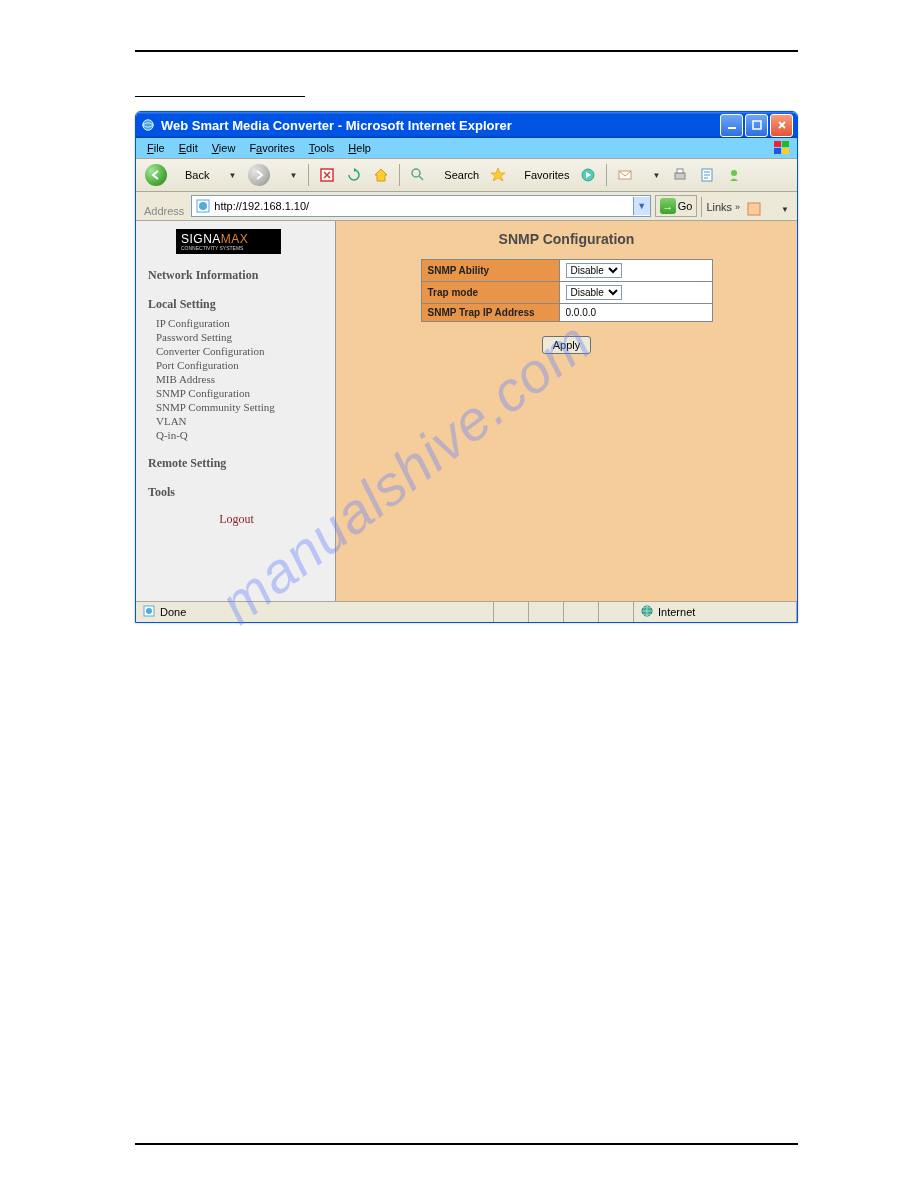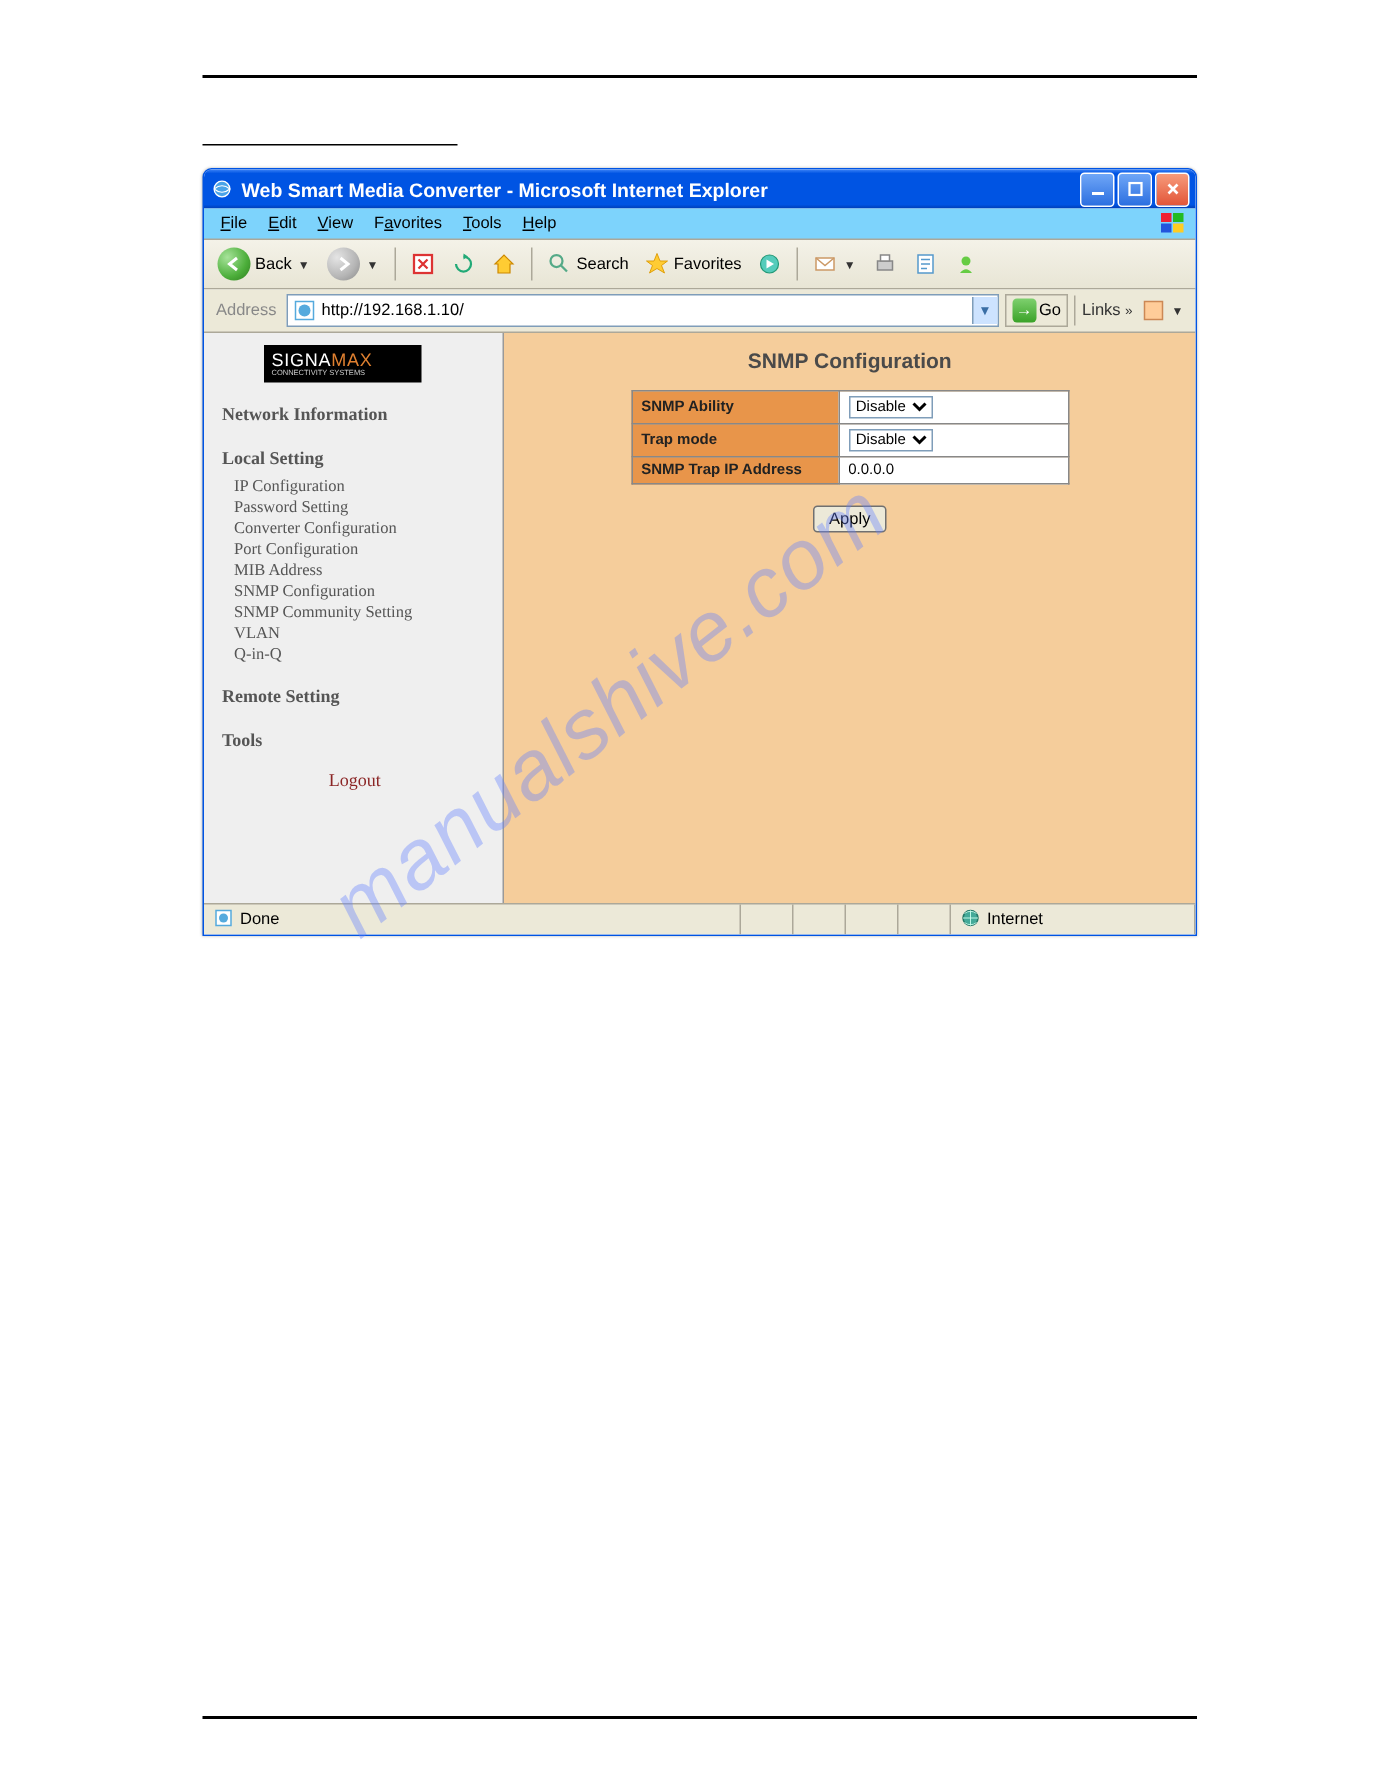--- a/index.html
+++ b/index.html
@@ -85,37 +85,37 @@
     background: linear-gradient(to bottom,#f4f2e8,#e8e5d5);
     border-bottom: 1px solid #aca899;
     display: flex;
     align-items: center;
     padding: 3px 5px;
     gap: 3px;
   }
   .tb-btn {
     display: inline-flex; align-items: center; justify-content: center;
     padding: 2px 4px; border-radius: 2px; cursor: default;
-    font-size: 11px; gap: 3px;
+    font-size: 11px; gap: 18px;
   }
   .tb-btn .circ {
     width: 22px; height: 22px; border-radius: 50%;
     display: flex; align-items: center; justify-content: center;
     font-size: 12px; color: #fff;
   }
   .circ.green { background: radial-gradient(circle at 30% 30%, #a7e39a, #4cae3a 60%, #2d7a1d); }
   .circ.gray { background: radial-gradient(circle at 30% 30%, #e5e5e5, #b5b5b5 60%, #888); }
   .tb-sep { width:1px; height:22px; background:#aca899; margin:0 3px; }
   .tb-dd { font-size: 8px; color:#333; padding:0 1px;}
   .icon-sq { width:16px; height:16px; display:inline-flex; align-items:center; justify-content:center; }
   .addrbar {
     background: #ece9d8;
     border-bottom: 1px solid #aca899;
     display: flex;
-    align-items: center;
+    align-items: flex-end;
     padding: 3px 5px;
     gap: 4px;
     font-size: 11px;
   }
   .addrbar .addr-label { color:#888; padding:0 3px; }
   .addr-input-wrap {
     flex: 1; display: flex;
     border: 1px solid #7f9db9; background: #fff; height: 20px;
     align-items: center;
   }

